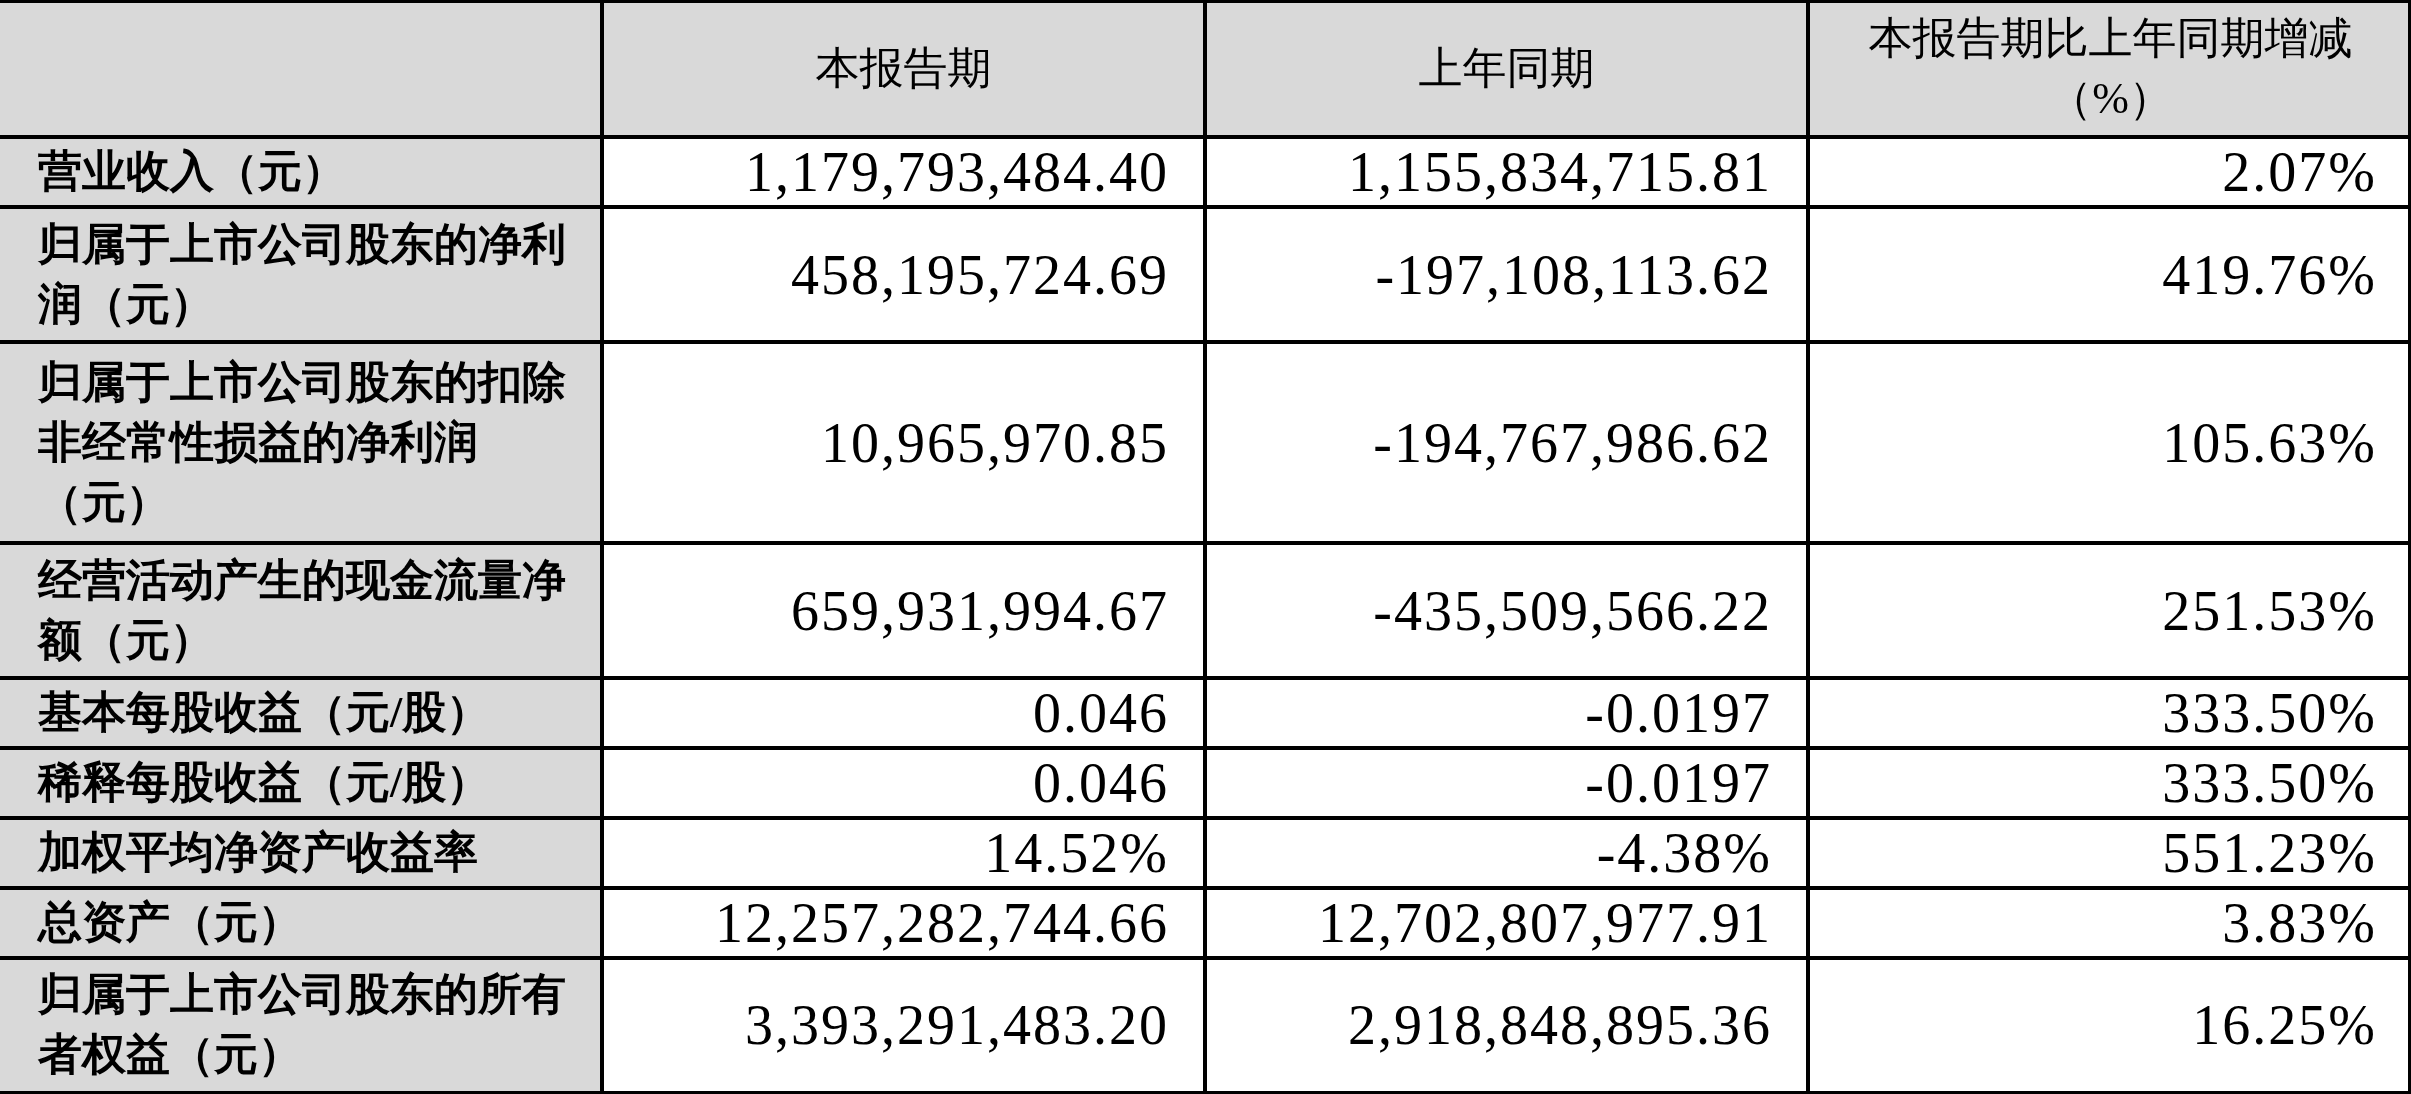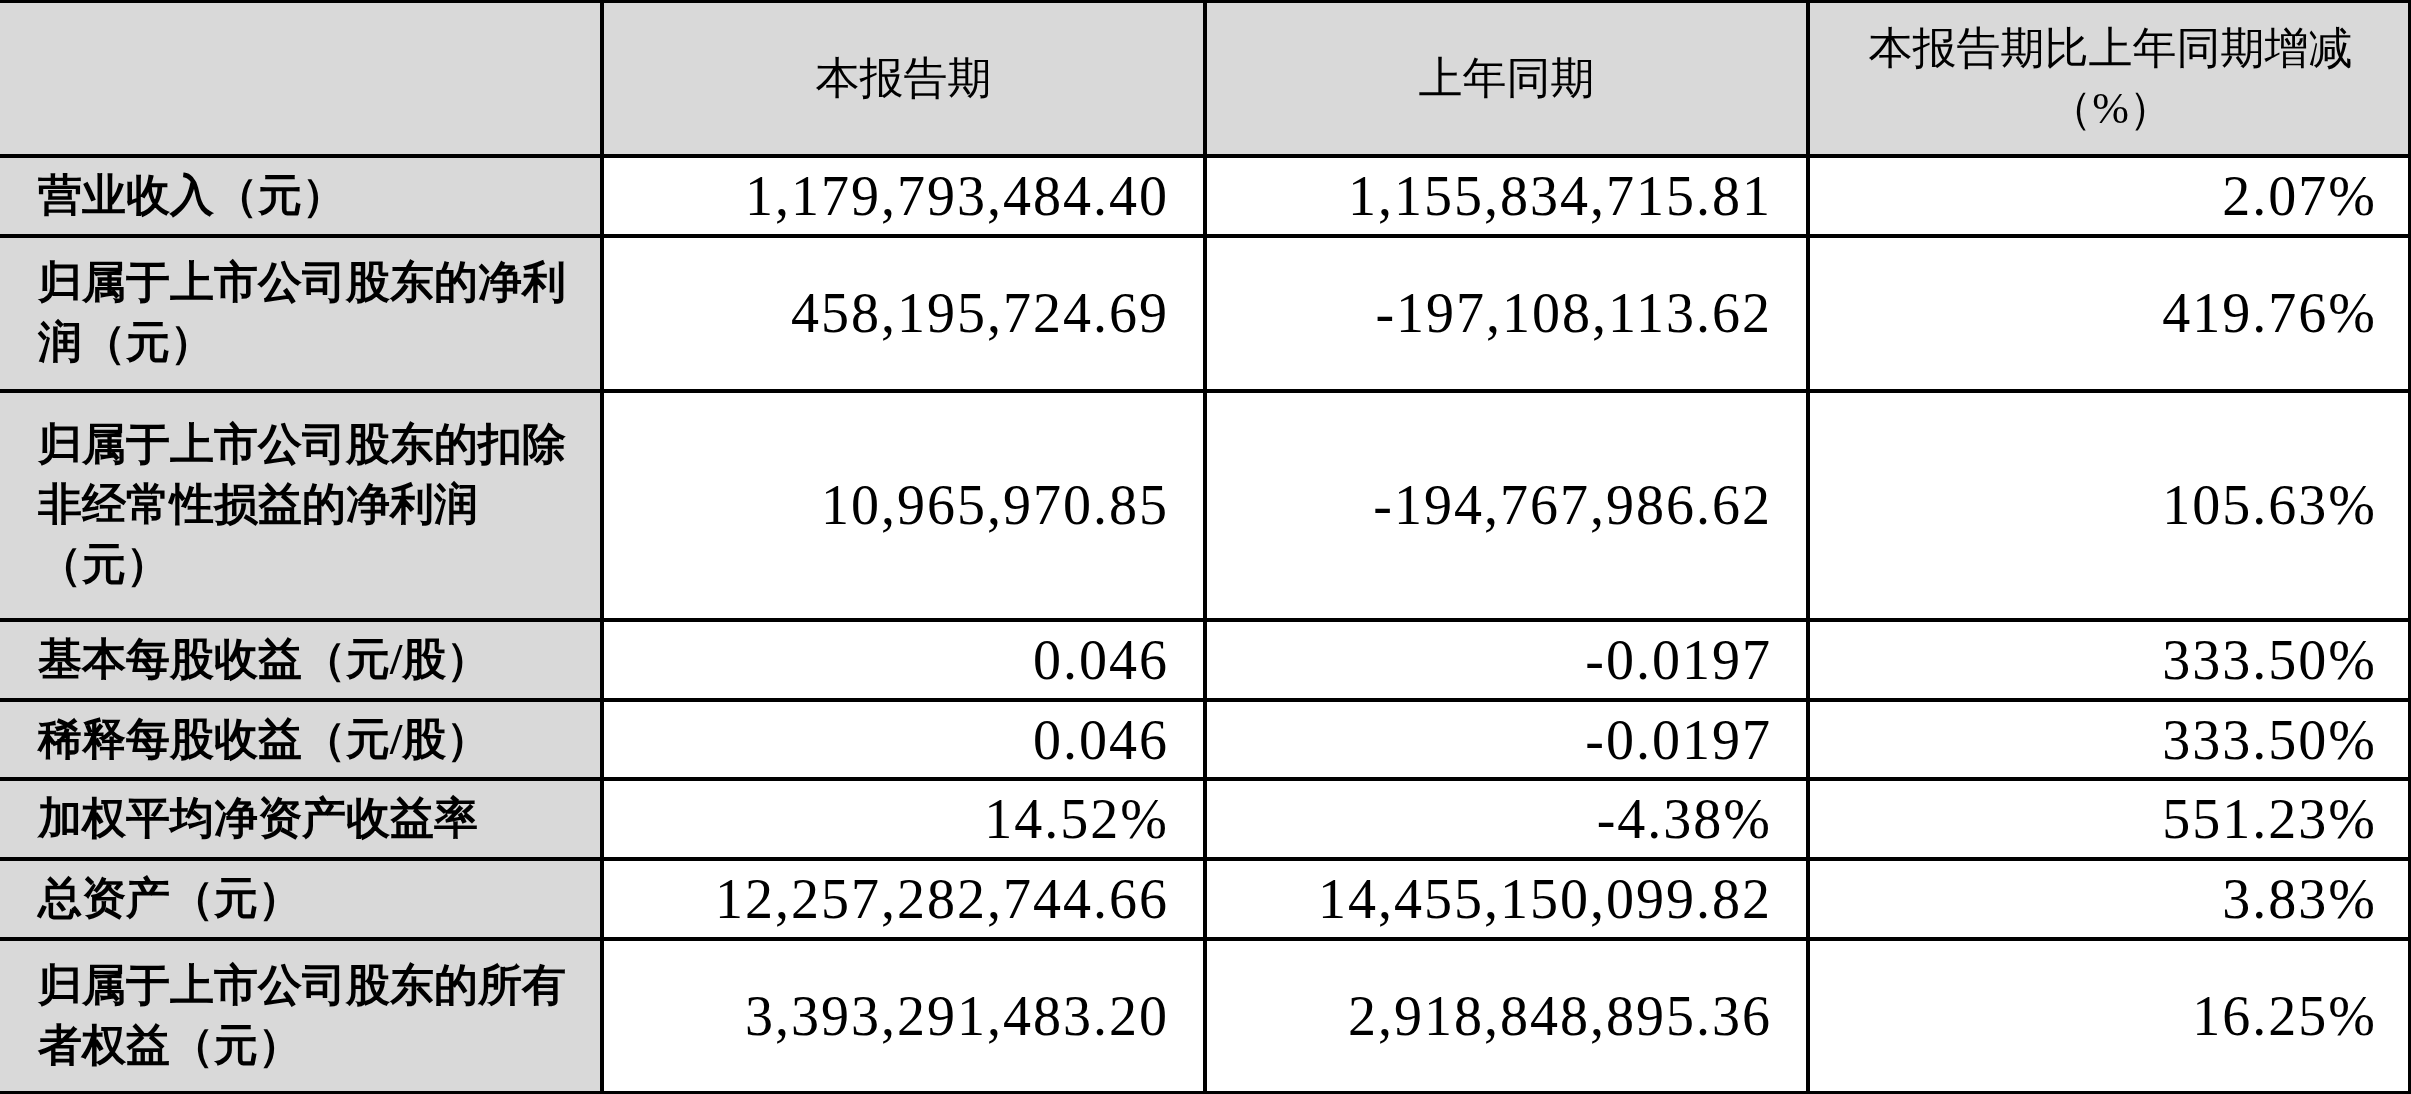--- a/index.html
+++ b/index.html
@@ -104,20 +104,27 @@
 
         <tr style="height:180px">
           <td class="lbl">归属于上市公司股东的扣除
 非经常性损益的净利润
 （元）</td>
           <td class="val">10,965,970.85</td>
           <td class="val">-194,767,986.62</td>
           <td class="val">105.63%</td>
         </tr>
 
+        <tr style="height:118px">
+          <td class="lbl">经营活动产生的现金流量净
+额（元）</td>
+          <td class="val">659,931,994.67</td>
+          <td class="val">-435,509,566.22</td>
+          <td class="val">251.53%</td>
+        </tr>
 
         <tr style="height:63px">
           <td class="lbl">基本每股收益（元/股）</td>
           <td class="val">0.046</td>
           <td class="val">-0.0197</td>
           <td class="val">333.50%</td>
         </tr>
 
         <tr style="height:63px">
           <td class="lbl">稀释每股收益（元/股）</td>
@@ -130,21 +137,21 @@
           <td class="lbl">加权平均净资产收益率</td>
           <td class="val">14.52%</td>
           <td class="val">-4.38%</td>
           <td class="val">551.23%</td>
         </tr>
 
 
         <tr style="height:63px">
           <td class="lbl">总资产（元）</td>
           <td class="val">12,257,282,744.66</td>
-          <td class="val">14,455,150,099.82</td>
+          <td class="val">12,702,807,977.91</td>
           <td class="val">3.83%</td>
         </tr>
 
         <tr style="height:119px">
           <td class="lbl">归属于上市公司股东的所有
 者权益（元）</td>
           <td class="val">3,393,291,483.20</td>
           <td class="val">2,918,848,895.36</td>
           <td class="val">16.25%</td>
         </tr>

